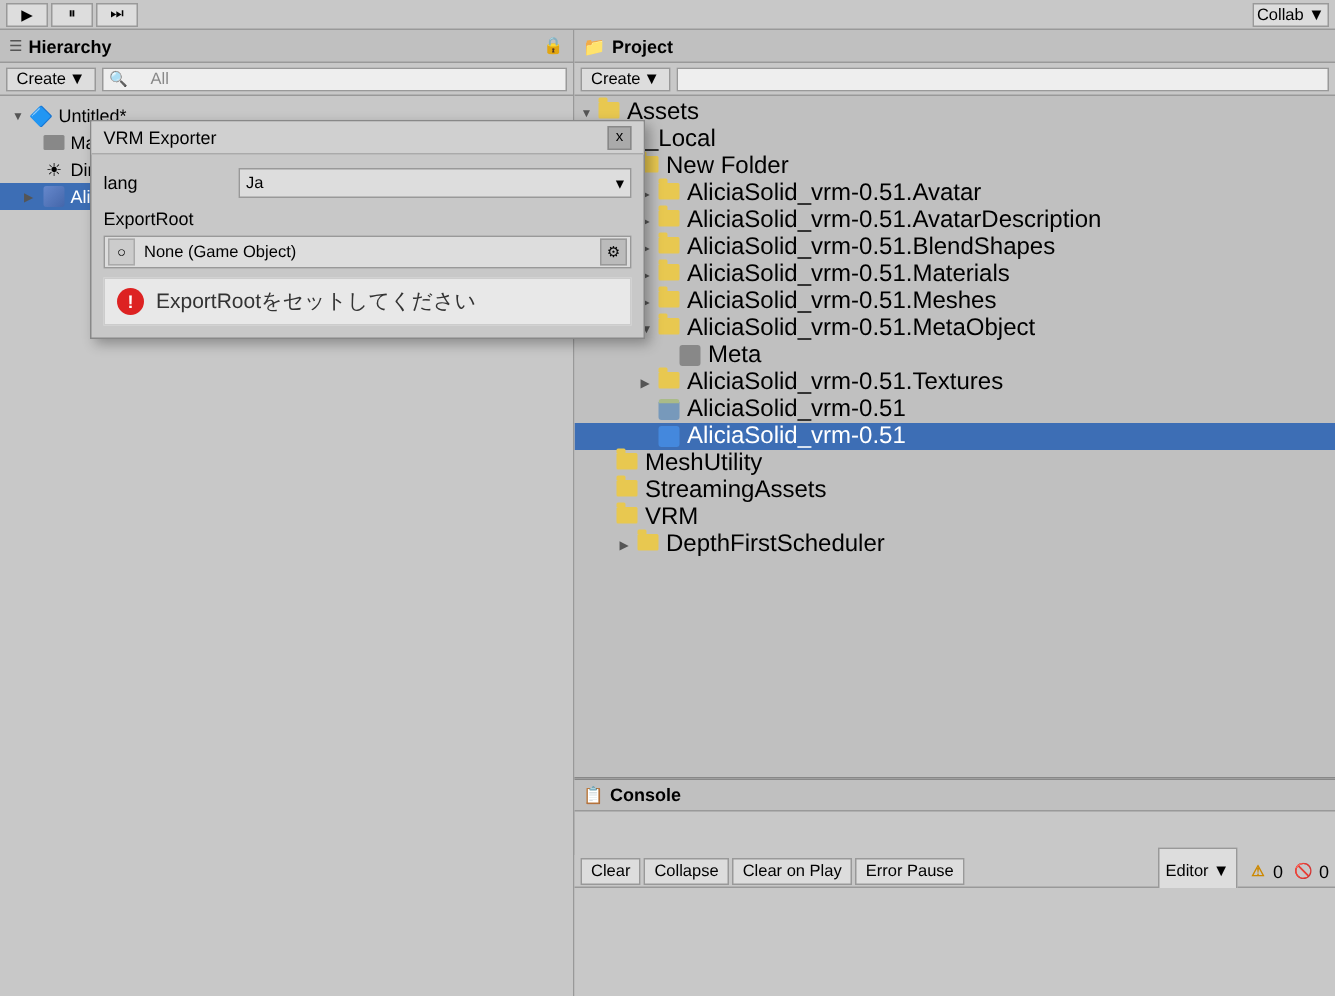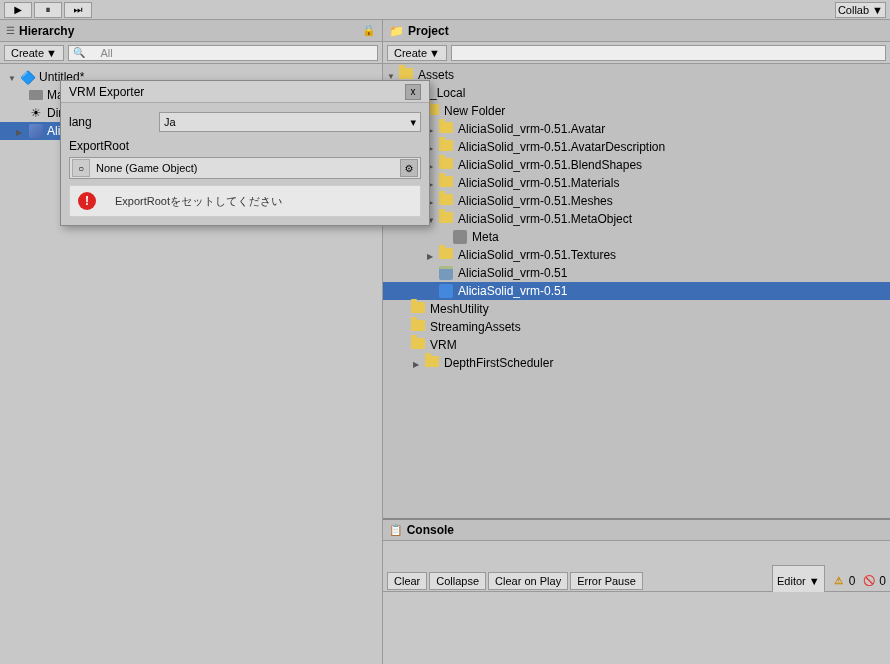--- a/index.html
+++ b/index.html
@@ -287,23 +287,22 @@
       border-radius: 50%;
       display: flex;
       align-items: center;
       justify-content: center;
       color: white;
       font-weight: bold;
       font-size: 12px;
       flex-shrink: 0;
     }
     .vrm-error-text {
-      font-size: 11px;
+      font-size: 14px;
       color: #333;
-      margin-left: 11px;
     }
 
     
     .right-panel {
       flex: 1;
       display: flex;
       flex-direction: column;
     }
 
     .project-panel {
@@ -348,21 +347,21 @@
       overflow-y: auto;
       padding: 2px 0;
     }
 
     .project-item {
       height: 18px;
       display: flex;
       align-items: center;
       padding-left: 4px;
       cursor: pointer;
-      font-size: 12px;
+      font-size: 16px;
       white-space: nowrap;
     }
     .project-item.selected {
       background: #3d6eb5;
       color: white;
     }
     .project-item .p-arrow {
       width: 12px;
       font-size: 10px;
       color: #555;

